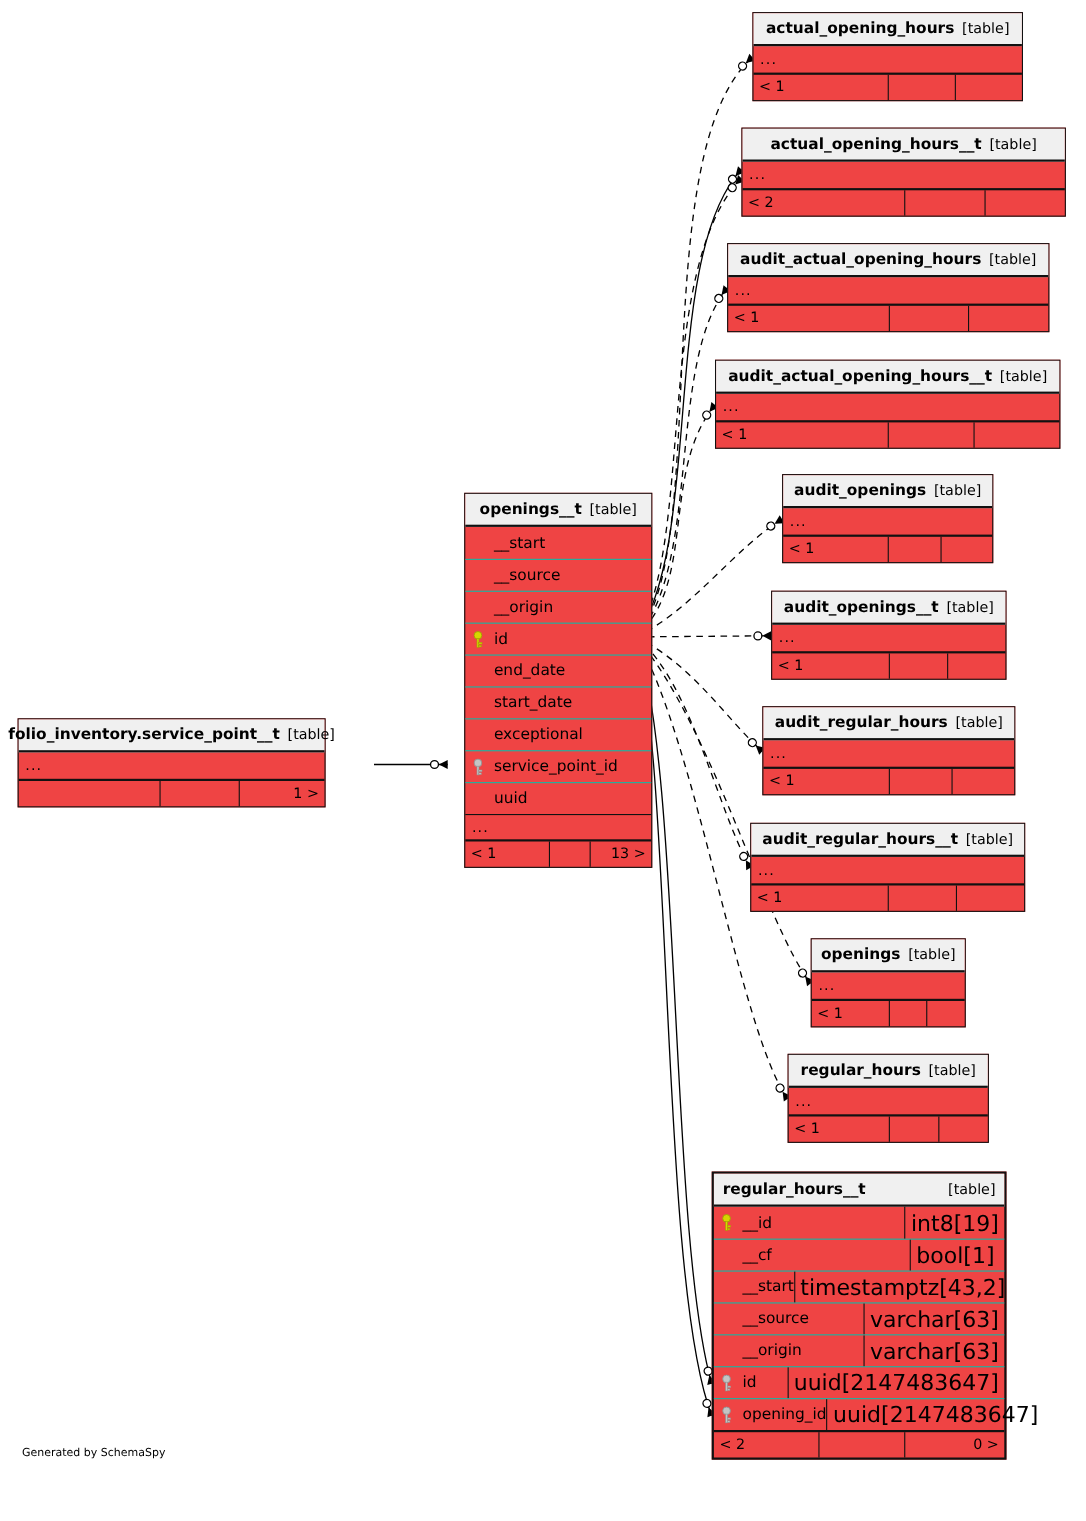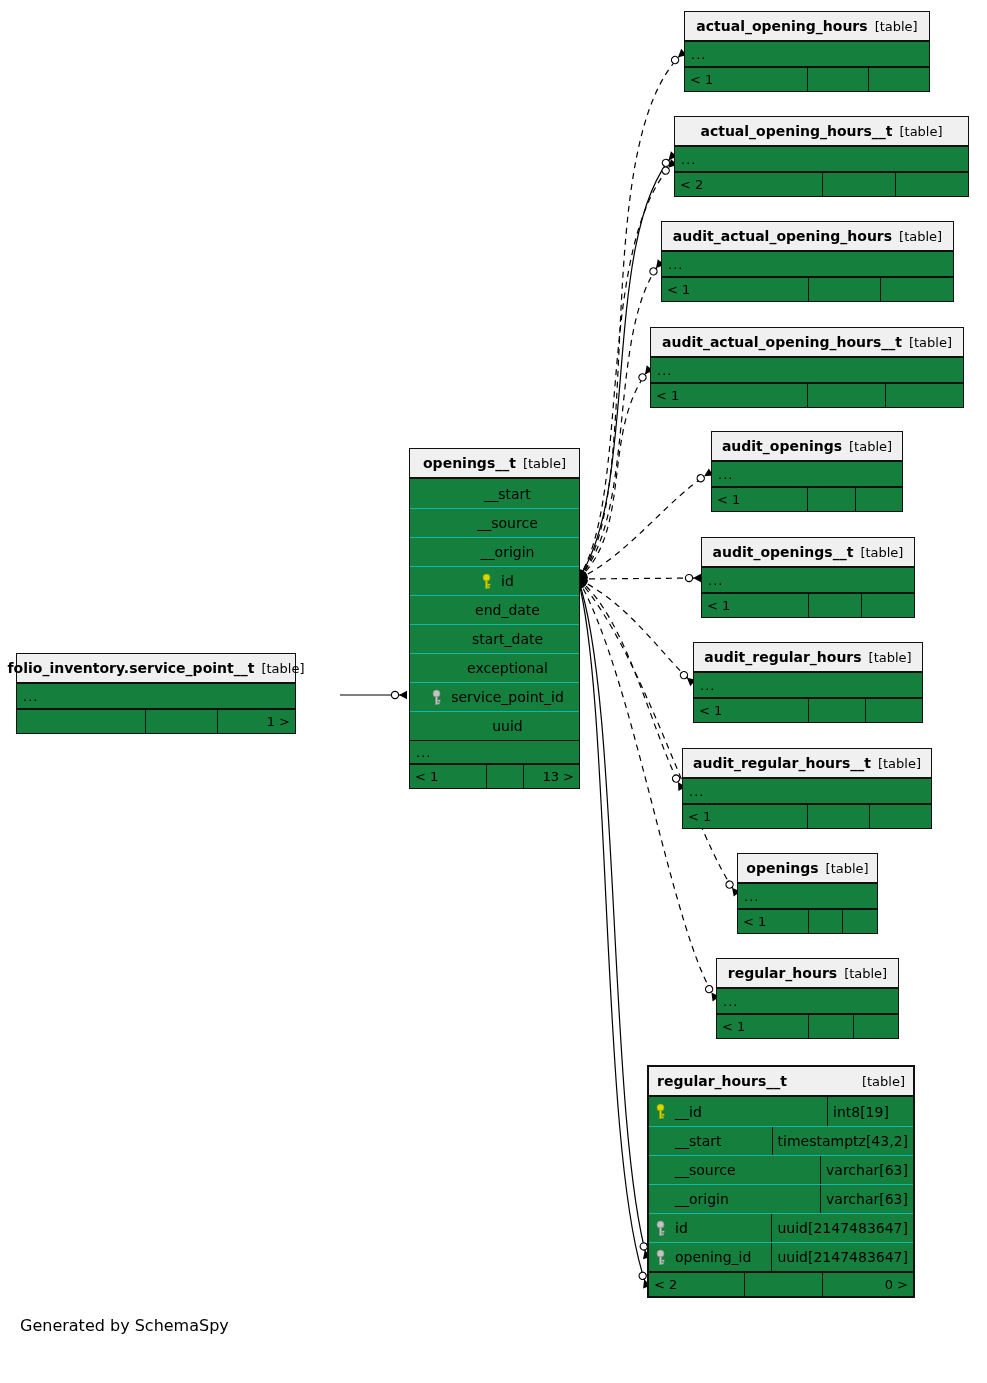--- a/index.html
+++ b/index.html
@@ -2,57 +2,56 @@
 <html><head>
 <meta charset="utf-8">
 <style>
   html,body { margin:0; padding:0; background:#ffffff; }
   .canvas {
     position:relative; width:987px; height:1383px; background:#ffffff;
     font-family:"DejaVu Sans","Liberation Sans",sans-serif; color:#000;
   }
   svg.edges { position:absolute; left:0; top:0; width:987px; height:1383px; }
   .tbl {
-    position:absolute; background:#15803d; border:1px solid #111;
+    position:absolute; background:#ef4444; border:1px solid #111;
     box-sizing:border-box; font-size:14px;
   }
   .tbl.focus { border-width:2px; }
   .hdr {
     background:#f0f0f0; border-bottom:2px solid #111;
     height:28px; display:flex; align-items:center; justify-content:center;
     gap:7px; padding:0 5px; white-space:nowrap;
   }
   .hdr.justify { justify-content:space-between; padding:0 8px; }
   .tname { font-weight:bold; font-size:14px; }
   .ttag  { font-size:13px; }
   .crow {
     height:29px; display:flex; align-items:center; box-sizing:border-box;
     white-space:nowrap;
-    justify-content:center;
   }
   .crow + .crow { border-top:1px solid #14b8a6; }
   .keycell { width:20px; padding-left:6px; display:flex; align-items:center; flex:0 0 auto; }
   .cname { font-size:14px; }
-  .ctype { font-size:14px; padding:0 5px; }
+  .ctype { font-size:20px; padding:0 5px; }
   .namecell { display:flex; align-items:center; height:100%; box-sizing:border-box; }
   .typecell { display:flex; align-items:center; height:100%; box-sizing:border-box; border-left:1px solid #111; flex:1; }
   .ellip {
     height:22px; display:flex; align-items:center; padding:0 6px;
     font-size:13px; letter-spacing:1px; border-top:1px solid #111;
   }
   .ellip.first { border-top:none; height:24px; }
   .ftr {
     border-top:2px solid #111; height:23px; display:flex; font-size:13px;
     box-sizing:content-box;
   }
   .fc { display:flex; align-items:center; padding:0 5px; box-sizing:border-box; }
   .fc + .fc { border-left:1px solid #111; }
   .fc.right { justify-content:flex-end; }
   .note {
-    position:absolute; left:20px; top:1316px; font-size:16px;
+    position:absolute; left:20px; top:1316px; font-size:10px;
   }
 </style>
 </head>
 <body>
 
 <div class="canvas">
 
   <svg class="edges">
     <defs>
       <marker id="mEnd" markerWidth="24" markerHeight="12" refX="23" refY="6" orient="auto" markerUnits="userSpaceOnUse">
@@ -217,21 +216,21 @@
       <span class="ttag">[table]</span>
     </div>
     <div class="ellip first">...</div>
     <div class="ftr">
       <span class="fc" style="width:46%"></span>
       <span class="fc" style="width:26%"></span>
       <span class="fc right" style="flex:1">1 &gt;</span>
     </div>
   </div>
 
-  <div class="tbl" style="left:409px;top:448px;width:171px">
+  <div class="tbl" style="left:422px;top:448px;width:171px">
     <div class="hdr">
       <span class="tname">openings__t</span>
       <span class="ttag">[table]</span>
     </div>
     <div class="crow">
       <span class="keycell"></span>
       <span class="cname">__start</span>
     </div>
     <div class="crow">
       <span class="keycell"></span>
@@ -304,20 +303,29 @@
         </span>
         <span class="cname">__id</span>
       </span>
       <span class="typecell">
           <span class="ctype">int8[19]</span>
         </span>
     </div>
     <div class="crow">
       <span class="namecell" style="width:178px">
         <span class="keycell"></span>
+        <span class="cname">__cf</span>
+      </span>
+      <span class="typecell">
+          <span class="ctype">bool[1]</span>
+        </span>
+    </div>
+    <div class="crow">
+      <span class="namecell" style="width:178px">
+        <span class="keycell"></span>
         <span class="cname">__start</span>
       </span>
       <span class="typecell">
           <span class="ctype">timestamptz[43,2]</span>
         </span>
     </div>
     <div class="crow">
       <span class="namecell" style="width:178px">
         <span class="keycell"></span>
         <span class="cname">__source</span>

